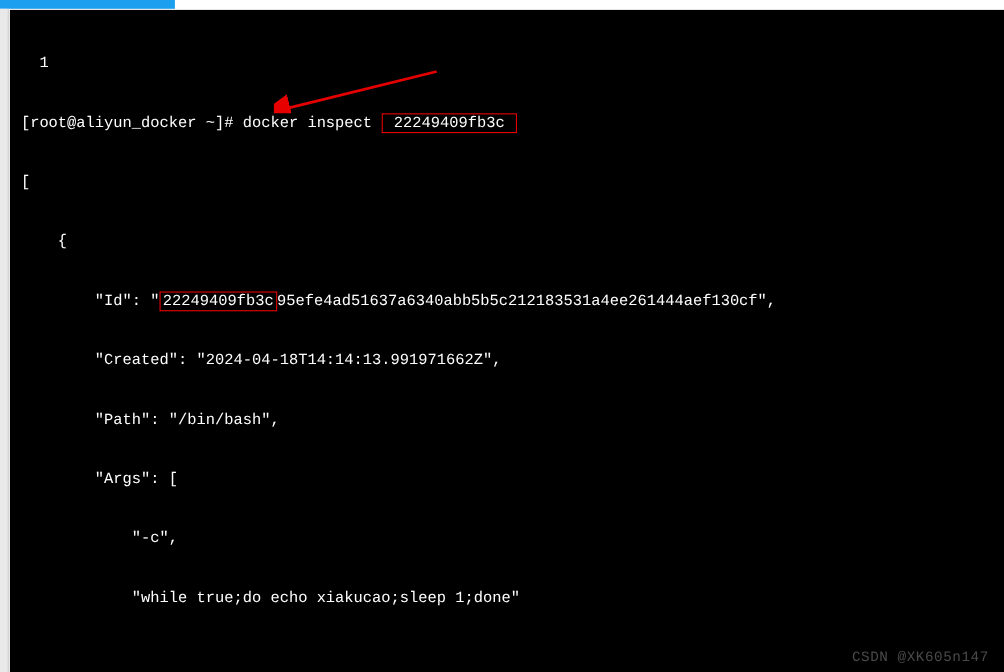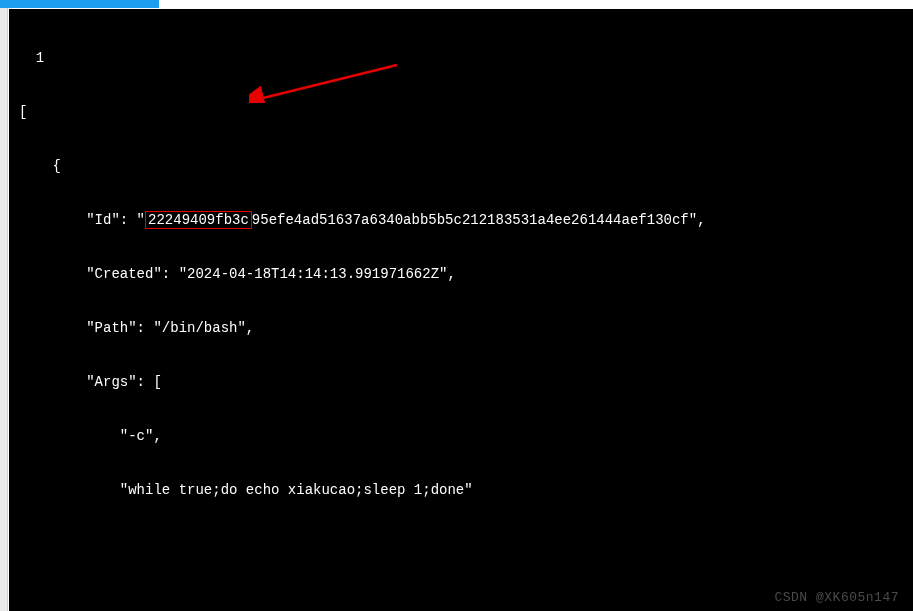--- a/index.html
+++ b/index.html
@@ -46,20 +46,21 @@
 </head>
 <body>
 
 <div class="outer-frame">
 
   <div class="titlebar"></div>
   <div class="v-strip"></div>
 
   <div class="terminal">
     <span class="term-line">  1</span>
+    <span class="term-line"><span>[root@aliyun_docker ~]# docker inspect </span><span class="box-red"> 22249409fb3c </span></span>
     <span class="term-line">[</span>
     <span class="term-line">    {</span>
     <span class="term-line"><span>        "Id": "</span><span class="box-red">22249409fb3c</span><span>95efe4ad51637a6340abb5b5c212183531a4ee261444aef130cf",</span></span>
     <span class="term-line">        "Created": "2024-04-18T14:14:13.991971662Z",</span>
     <span class="term-line">        "Path": "/bin/bash",</span>
     <span class="term-line">        "Args": [</span>
     <span class="term-line">            "-c",</span>
     <span class="term-line">            "while true;do echo xiakucao;sleep 1;done"</span>
     
     

